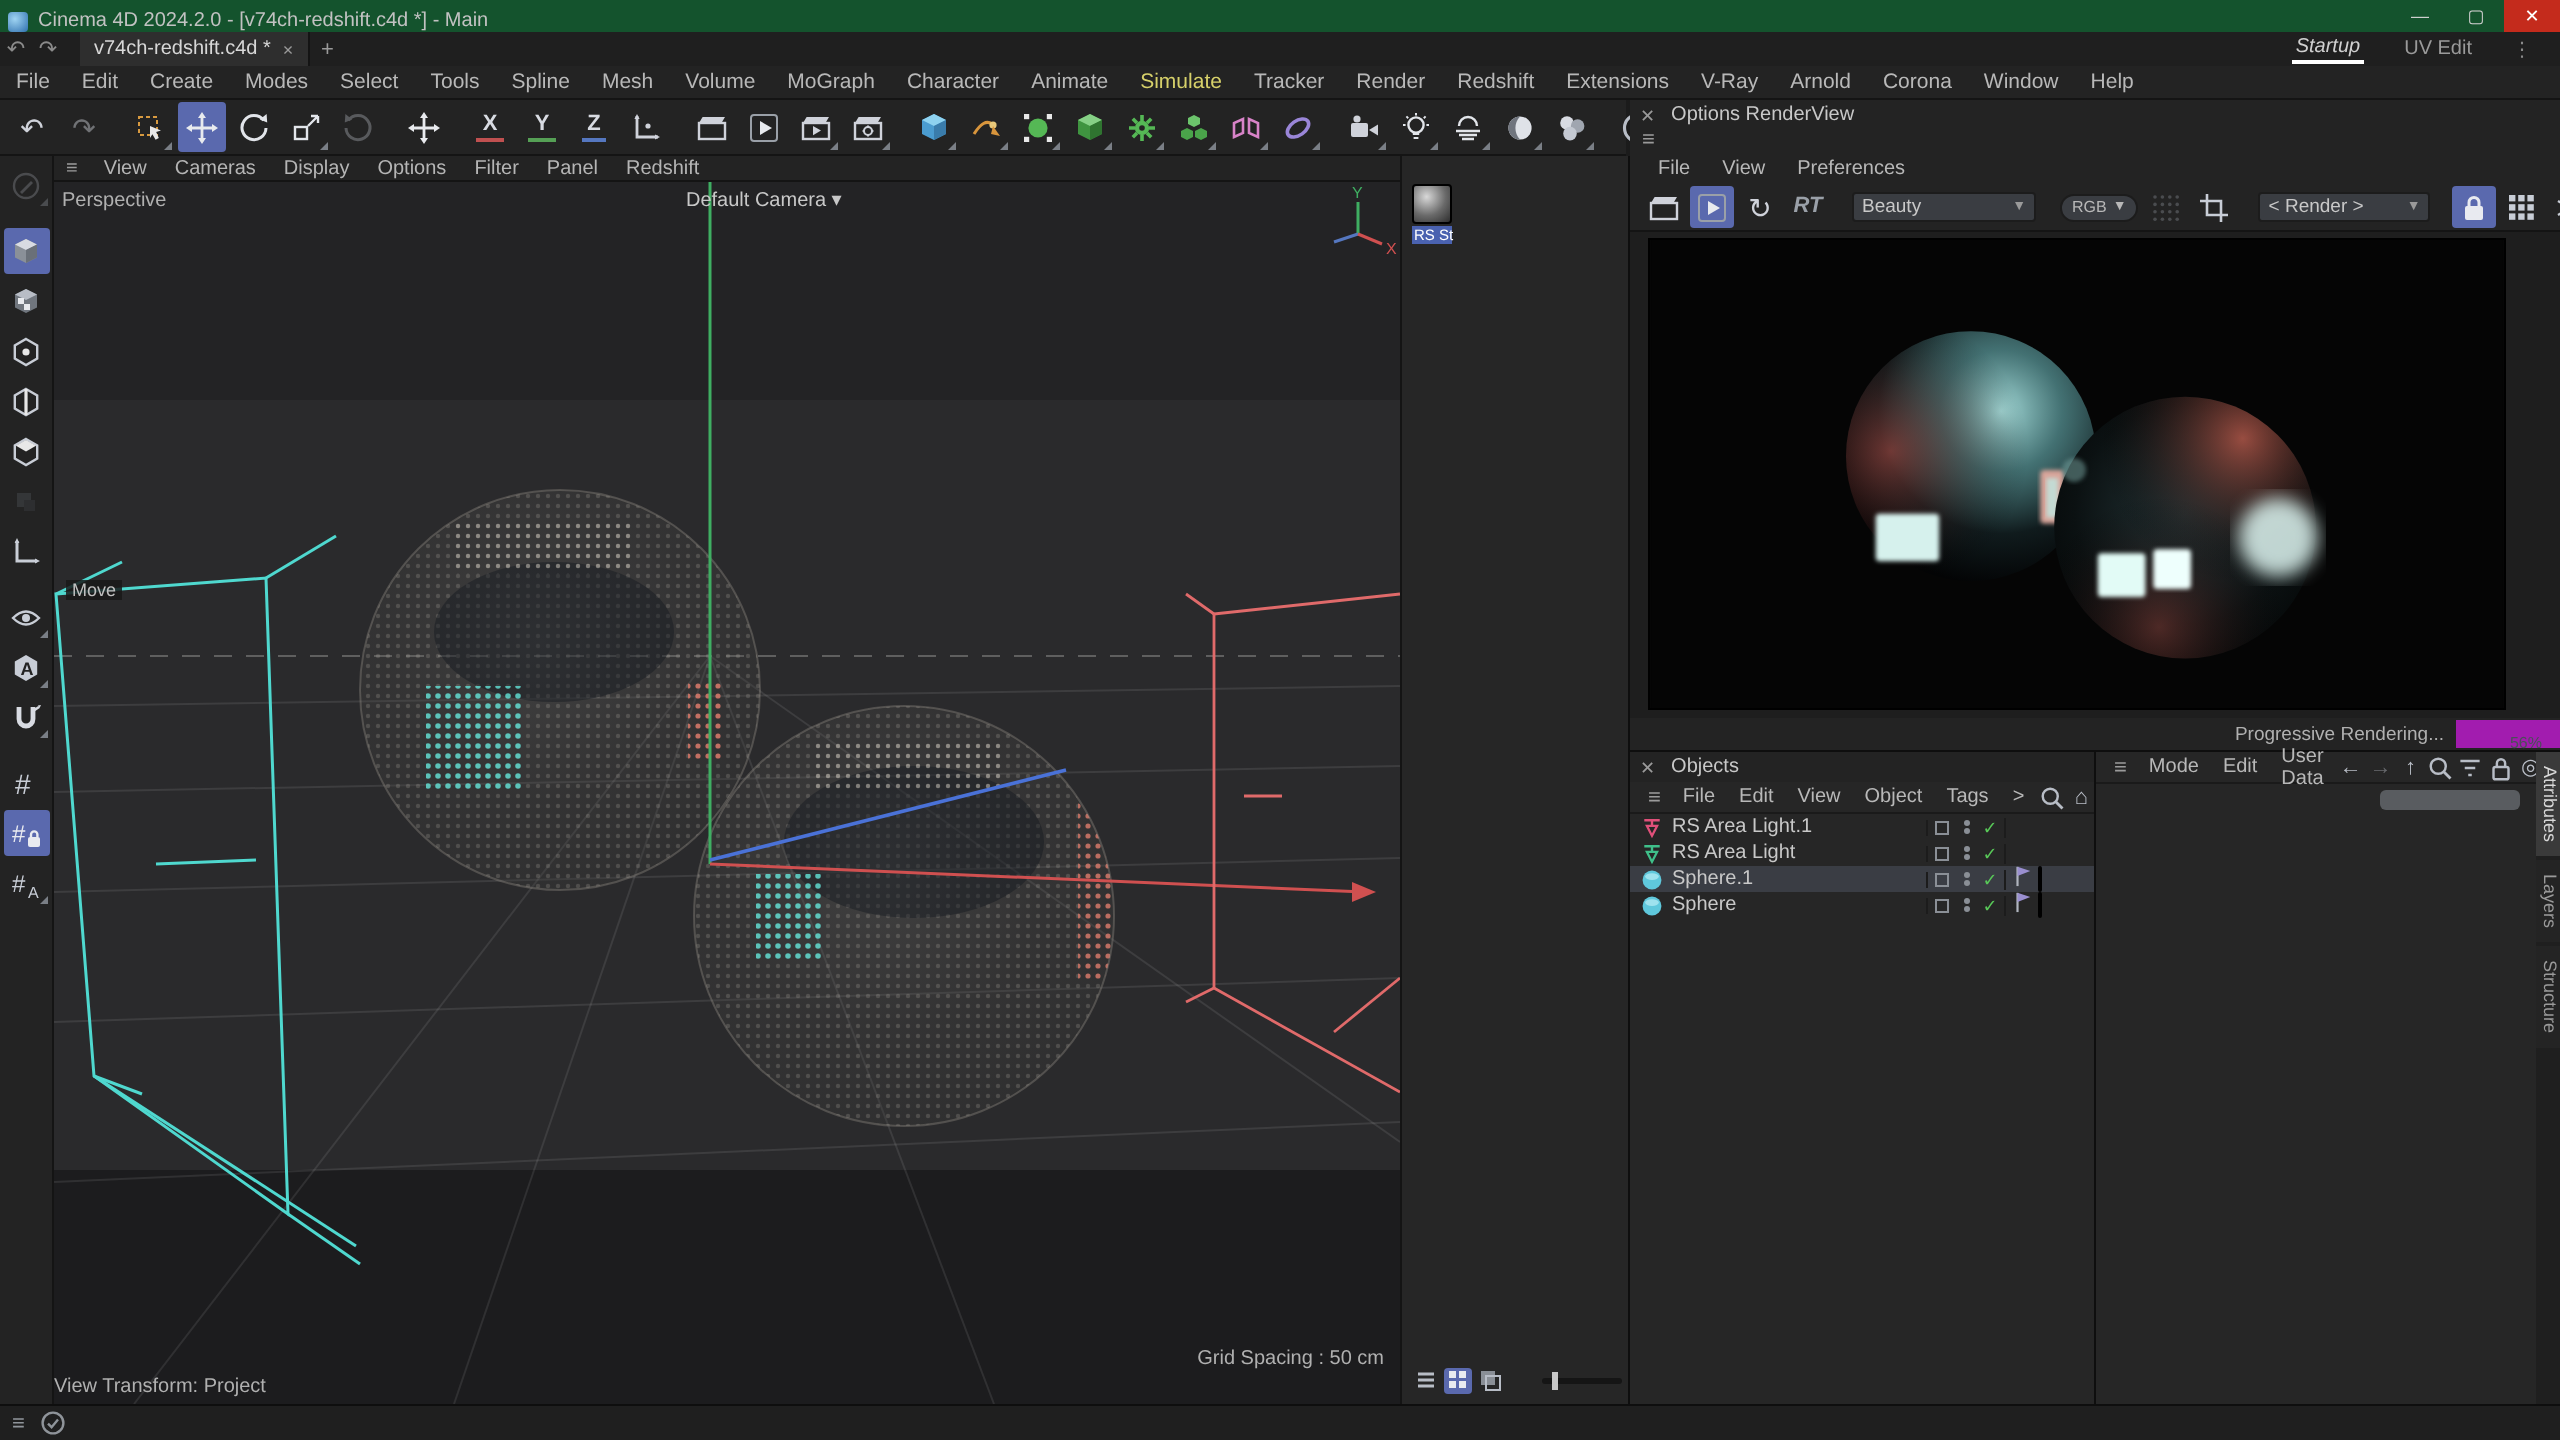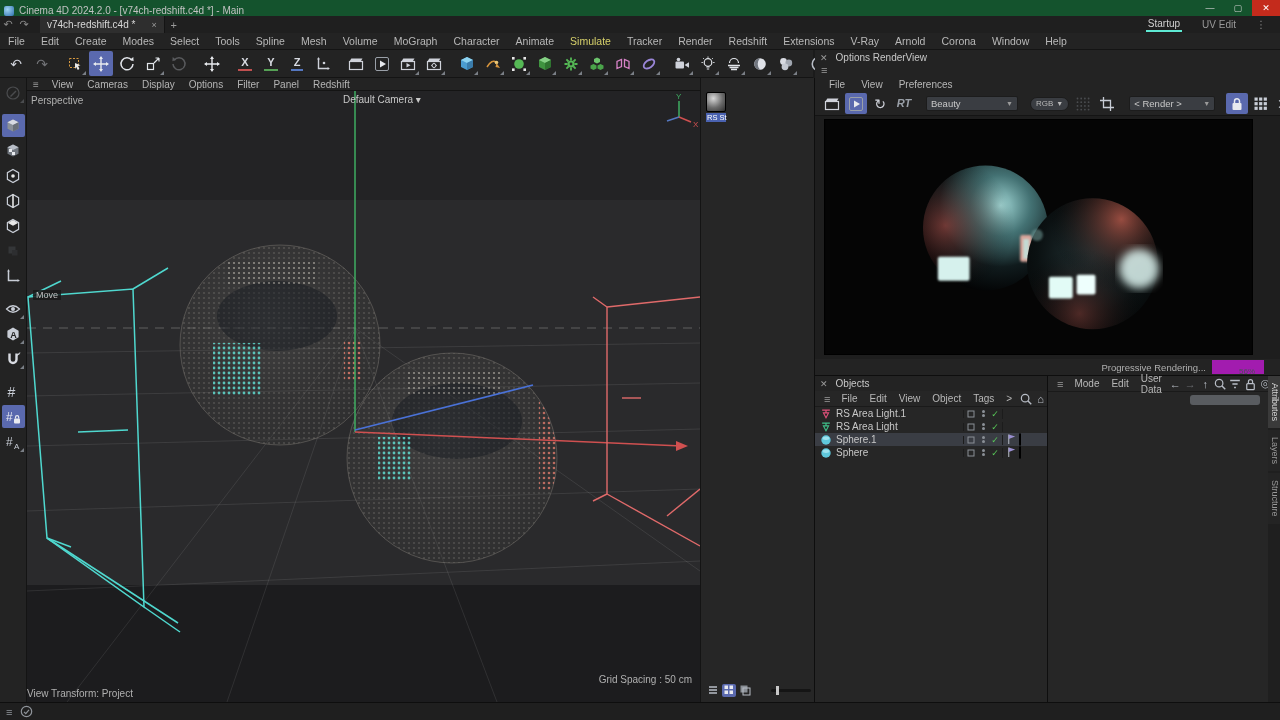--- a/index.html
+++ b/index.html
@@ -5,26 +5,26 @@
 *{margin:0;padding:0;box-sizing:border-box;user-select:none}
 html,body{width:1280px;height:720px;overflow:hidden;background:#1b1b1b;font-family:"Liberation Sans",sans-serif;color:#bdbdbd}
 
 #titlebar{position:absolute;left:0;top:0;width:1280px;height:16px;background:#14532d;display:flex;align-items:flex-end;font-size:10px;color:#c2c2c2}
 #titlebar .appicon{width:10px;height:10px;margin:0 5px 0 4px;border-radius:2px;background:radial-gradient(circle at 35% 35%,#9fd4f2,#2e6fae);}
 #wincontrols{margin-left:auto;display:flex;height:16px}
 #wincontrols div{width:28px;height:16px;display:flex;align-items:center;justify-content:center;font-size:9px;color:#cfcfcf}
 #wincontrols .close{background:#c42b1c;color:#fff}
 #tabbar{position:absolute;left:0;top:16px;width:1280px;height:17px;background:#1f1f1f;display:flex;align-items:center;font-size:10px}
 .navarr{width:16px;text-align:center;color:#8a8a8a;font-size:11px}
-#doc-tab{display:flex;align-items:center;gap:16px;background:#2e2e2e;height:17px;padding:0 7px;margin-left:8px;color:#d8d8d8;border-right:1px solid #141414}
+#doc-tab{display:flex;align-items:center;gap:6px;background:#2e2e2e;height:17px;padding:0 7px;margin-left:8px;color:#d8d8d8;border-right:1px solid #141414}
 #doc-tab .x{color:#9a9a9a;font-size:9px}
 #tab-add{width:18px;text-align:center;color:#9a9a9a;font-size:11px}
 #layout-tabs{margin-left:auto;display:flex;align-items:center;gap:18px;margin-right:14px;font-size:10px}
 #layout-tabs .lt{color:#9a9a9a;padding:1px 2px}
-#layout-tabs .lt.on{color:#d0d0d0;border-bottom:2px solid #5eead4}
+#layout-tabs .lt.on{color:#d0d0d0;font-style:italic;border-bottom:2px solid #ffffff}
 #layout-tabs .dots{color:#8a8a8a;letter-spacing:0}
 #menubar{position:absolute;left:0;top:33px;width:1280px;height:17px;background:#232323;display:flex;align-items:center;font-size:10.5px;border-bottom:1px solid #141414}
 #menubar span{padding:0 8px;color:#b8b8b8}
 #menubar span.hl{color:#d6d06a}
 
 #toolbar{position:absolute;left:0;top:50px;width:813px;height:28px;background:#232323;display:flex;align-items:center;padding-left:3px;border-bottom:1px solid #141414}
 .tgroup{display:flex;align-items:center;margin-right:7px}
 .tb{position:relative;width:24px;height:25px;display:flex;align-items:center;justify-content:center;border-radius:2px;margin:0 1px}
 .tb.active{background:#5a69ae}
 .tb.dim{opacity:.45}
@@ -65,21 +65,21 @@
 #rsv-menus{height:15px;display:flex;align-items:center;font-size:10px;color:#b8b8b8;padding-left:6px}
 #rsv-menus span{padding:0 8px}
 #rsv-toolbar{height:24px;display:flex;align-items:center;padding-left:5px;border-bottom:1px solid #141414}
 #rsv-toolbar .tb{width:22px;height:21px}
 .dd{height:15px;background:#3a3d42;border:1px solid #1c1c1c;border-radius:2px;font-size:9.5px;color:#c8c8c8;display:flex;align-items:center;padding:0 4px;margin:0 3px}
 .dd .arr{margin-left:auto;font-size:7px;color:#9a9a9a;padding-left:6px}
 .pill{height:14px;border-radius:7px;background:#3a3d42;border:1px solid #1c1c1c;font-size:8px;color:#b8b8b8;display:flex;align-items:center;padding:0 5px;margin:0 2px}
 .pill .arr{font-size:7px;margin-left:3px}
 #rsv-imagewrap{height:243px;background:#1e1e1e;position:relative}
 #rsv-canvas{position:absolute;left:9px;top:3px;width:429px;height:236px;background:#060606;border:1px solid #000}
-#rsv-progress{height:16px;display:flex;align-items:center;justify-content:flex-end;font-size:9.5px;color:#b0b0b0;gap:6px;padding-right:16px}
+#rsv-progress{height:16px;display:flex;align-items:center;justify-content:flex-end;font-size:9.5px;color:#b0b0b0;gap:6px;}
 #pbar{width:52px;height:10px;background:#2c2f34;border:7px solid #a21caf;position:relative}
 #pbar .fill{height:100%;background:#a9c0dc}
 #pbar .pct{position:absolute;right:2px;top:0;font-size:8px;color:#4a4f58;line-height:9px}
 
 #objects{position:absolute;left:815px;top:375px;width:233px;height:327px;background:#262626;border-top:1px solid #0e0e0e;border-right:1px solid #0e0e0e}
 .phead{height:15px;display:flex;align-items:center;font-size:10px;color:#c8c8c8;gap:8px;padding-left:5px;background:#232323}
 .phead .x{color:#9a9a9a;font-size:9px}
 #obj-menu,#attr-menu{height:16px;display:flex;align-items:center;font-size:10px;color:#b8b8b8;border-bottom:1px solid #1a1a1a;padding:0 4px;background:#262626}
 #obj-menu .h,#attr-menu .h{font-size:11px;color:#9a9a9a;margin:0 5px}
 #obj-menu span.mi,#attr-menu span.mi{padding:0 6px}

